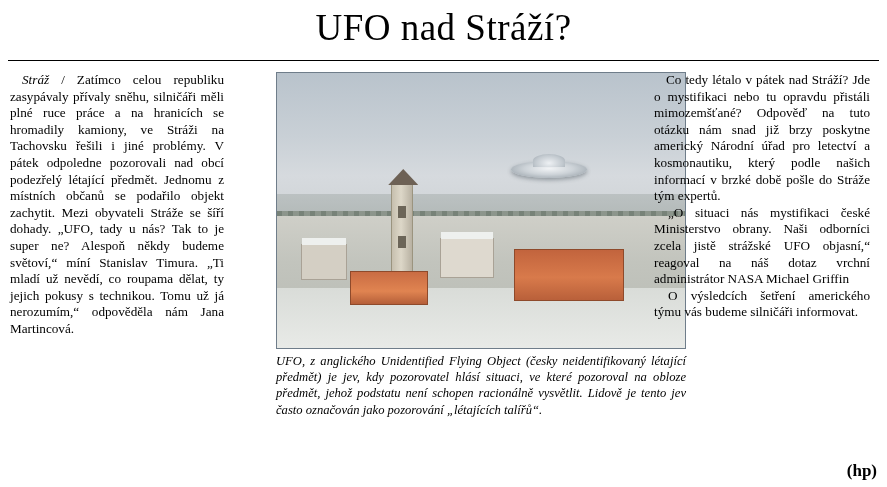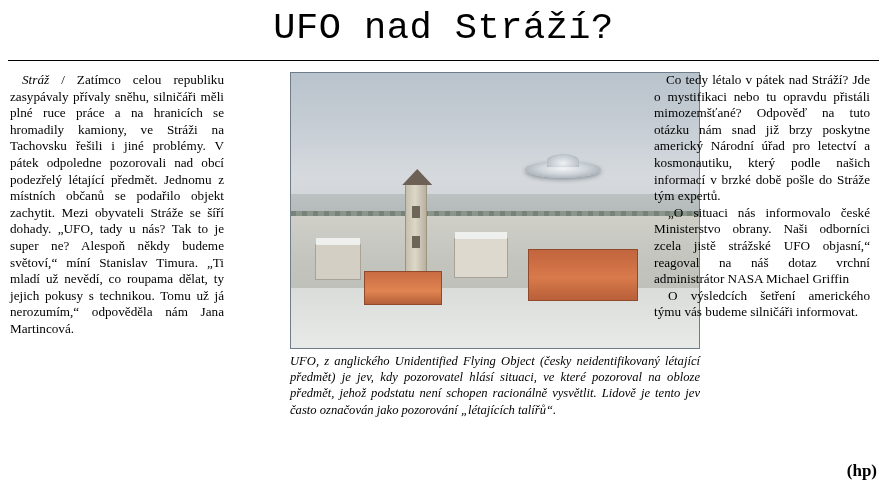--- a/index.html
+++ b/index.html
@@ -20,21 +20,21 @@
   .headline {
     position: absolute;
     top: 6px;
     left: 0;
     width: 887px;
     text-align: center;
     font-size: 37px;
     line-height: 44px;
     font-weight: normal;
     letter-spacing: 0.5px;
-    font-family: Liberation Mono, monospace;
+    font-family: Liberation Serif, serif;
   }
   .rule {
     position: absolute;
     left: 8px;
     width: 871px;
     height: 1px;
     background: #000000;
   }
   .rule-top { top: 60px; }
 
@@ -62,21 +62,21 @@
     left: 654px;
     width: 216px;
   }
   .dropcap-italic {
     font-style: italic;
   }
 
   .figure {
     position: absolute;
     top: 72px;
-    left: 252px;
+    left: 238px;
     width: 410px;
     padding-left: 38px;
   }
   .photo {
     position: relative;
     width: 410px;
     height: 277px;
     overflow: hidden;
     background: #9aa7b4;
     border: 1px solid #6f7d8a;
@@ -261,18 +261,18 @@
       <div class="roof-red-2"></div>
       <div class="roof-red-1"></div>
 
       <div class="ufo"></div>
     </div>
     <div class="caption">UFO, z anglického Unidentified Flying Object (česky neidentifikovaný létající předmět) je jev, kdy pozorovatel hlásí situaci, ve které pozoroval na obloze předmět, jehož podstatu není schopen racionálně vysvětlit. Lidově je tento jev často označován jako pozorování „létajících talířů“.</div>
   </div>
 
   <div class="col col-right">
     <p class="first">Co tedy létalo v pátek nad Stráží? Jde o mystifikaci nebo tu opravdu přistáli mimozemšťané? Odpověď na tuto otázku nám snad již brzy poskytne americký Národní úřad pro letectví a kosmonautiku, který podle našich informací v brzké době pošle do Stráže tým expertů.</p>
-    <p>„O situaci nás informovalo české Ministerstvo obrany. Naši odborníci zcela jistě strážské UFO objasní,“ reagoval na náš dotaz vrchní administrátor NASA Michael Griffin</p>
+    <p>„O situaci nás mystifikaci české Ministerstvo obrany. Naši odborníci zcela jistě strážské UFO objasní,“ reagoval na náš dotaz vrchní administrátor NASA Michael Griffin</p>
     <p>O výsledcích šetření amerického týmu vás budeme silničáři informovat.</p>
   </div>
 
   <div class="credit">(hp)</div>
 </div>
 
 </body></html>

